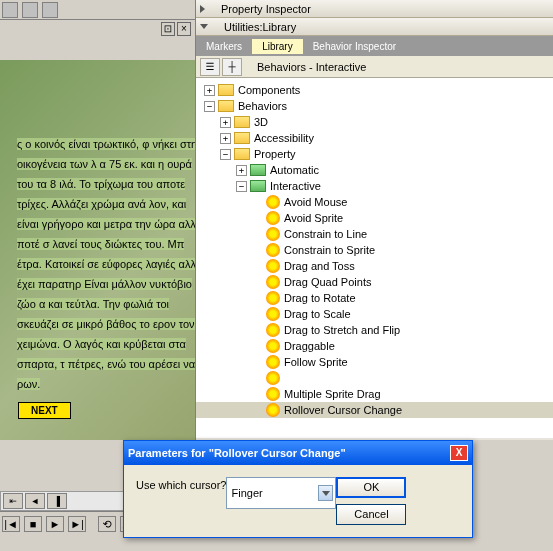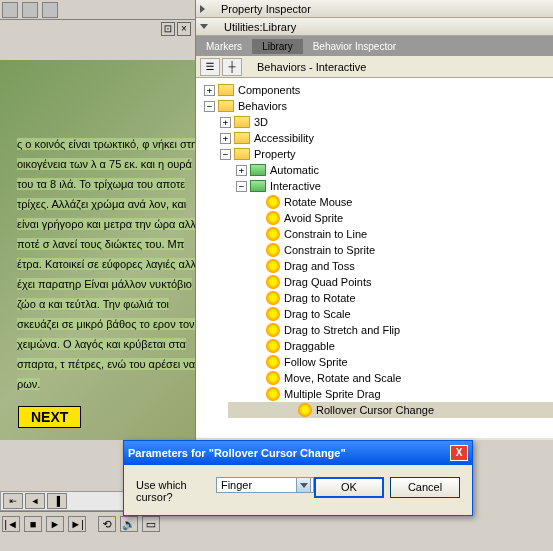--- a/index.html
+++ b/index.html
@@ -5,53 +5,53 @@
 *{box-sizing:border-box;margin:0;padding:0;font-family:Tahoma,Arial,sans-serif;font-size:11px;}
 body{width:553px;height:551px;overflow:hidden;background:#d4d0c8;position:relative;}
 .stage-area{position:absolute;left:0;top:0;width:195px;height:470px;background:#d4d0c8;}
 .stage-tb{height:20px;background:#d4d0c8;border-bottom:1px solid #808080;display:flex;gap:4px;align-items:center;padding:0 2px;}
 .tb-ic{width:16px;height:16px;background:#c0c0c0;border:1px solid #808080;}
 .stage-close{position:absolute;right:4px;top:22px;display:flex;gap:2px;}
 .stage-close span{width:14px;height:14px;border:1px solid #666;text-align:center;line-height:12px;font-size:10px;cursor:pointer;}
 .stage-img{position:absolute;left:0;top:60px;width:195px;height:380px;background:linear-gradient(135deg,#7a9b5c 0%,#8fa870 30%,#a8b888 60%,#97a66f 100%);overflow:hidden;}
 .greek-text{position:absolute;left:13px;top:70px;width:200px;padding:4px;color:#000;font-family:Arial;line-height:20px;}
 .greek-text span{background:rgba(180,210,140,0.75);}
-.next-btn{position:absolute;left:18px;bottom:12px;background:#ffe400;border:1px solid #000;padding:2px 12px;font-weight:bold;font-size:14px;cursor:pointer;}
+.next-btn{position:absolute;left:18px;bottom:21px;background:#ffe400;border:1px solid #000;padding:2px 12px;font-weight:bold;font-size:10px;cursor:pointer;}
 .left-controls{position:absolute;left:0;bottom:0;width:195px;height:60px;background:#d4d0c8;}
 .score-ruler{height:20px;background:#e8e8e8;border:1px solid #999;display:flex;align-items:center;gap:2px;padding:0 2px;}
 .ruler-btn{width:20px;height:16px;border:1px solid #808080;background:#d4d0c8;text-align:center;line-height:14px;font-size:9px;}
 .play-controls{height:24px;display:flex;align-items:center;gap:4px;padding:2px;border-top:1px solid #808080;}
 .play-btn{width:18px;height:16px;border:1px solid #808080;background:#d4d0c8;text-align:center;line-height:14px;cursor:pointer;}
 .right-panel{position:absolute;left:195px;top:0;right:0;height:440px;background:#e8e4dc;border-left:1px solid #808080;}
 .panel-hdr{height:18px;background:linear-gradient(#f4f2ec,#ddd8cc);border-bottom:1px solid #b0a890;display:flex;align-items:center;padding:0 4px;gap:16px;}
 .arrow-r{width:0;height:0;border-top:4px solid transparent;border-bottom:4px solid transparent;border-left:5px solid #555;}
 .arrow-d{width:0;height:0;border-left:4px solid transparent;border-right:4px solid transparent;border-top:5px solid #555;}
 .panel-body{background:#fff;}
 .tab-strip{height:20px;background:#999;display:flex;align-items:center;}
 .tab{padding:2px 10px;background:#999;color:#fff;font-size:10px;cursor:pointer;}
-.tab.active{background:#737373;color:#000;}
+.tab.active{background:#fef9c3;color:#000;}
 .lib-toolbar{height:22px;background:#ece9d8;border-bottom:1px solid #aca899;display:flex;align-items:center;gap:2px;padding:0 4px;}
 .lib-ic{width:20px;height:18px;border:1px solid #aca899;background:#f0f0f0;display:flex;align-items:center;justify-content:center;font-size:10px;}
 .lib-label{margin-left:13px;}
 .tree{background:#fff;padding:4px 0;overflow:auto;height:360px;}
 .tree-row{display:flex;align-items:center;height:16px;padding:0 4px;cursor:default;white-space:nowrap;}
-.tree-row.sel{background:#d6d3c1;margin-left:32px;}
+.tree-row.sel{background:#d6d3c1;}
 .exp{width:11px;height:11px;border:1px solid #919191;background:#fff;text-align:center;line-height:9px;font-size:9px;margin-right:3px;cursor:pointer;font-family:monospace;}
 .sp{display:inline-block;}
 .folder-y{width:16px;height:12px;background:linear-gradient(#ffe680,#f7c948);border:1px solid #c9a227;margin-right:4px;}
 .folder-g{width:16px;height:12px;background:linear-gradient(#9be89b,#5cb85c);border:1px solid #3a883a;margin-right:4px;}
 .sun-ic{width:14px;height:14px;border-radius:50%;background:radial-gradient(circle,#fff200 30%,#ff9800 70%);margin-right:4px;flex-shrink:0;}
 .dialog{position:absolute;left:123px;top:440px;width:350px;background:#ece9d8;border:1px solid #0054e3;box-shadow:2px 2px 6px rgba(0,0,0,0.4);}
 .dlg-title{height:24px;background:linear-gradient(#3b8cff,#0054e3);color:#fff;font-weight:bold;display:flex;align-items:center;justify-content:space-between;padding:0 4px;}
 .dlg-close{width:18px;height:16px;background:#e83c2e;border:1px solid #fff;color:#fff;text-align:center;line-height:14px;font-weight:bold;cursor:pointer;font-size:10px;}
 .dlg-body{padding:12px;display:flex;align-items:flex-start;}
 .dlg-label{padding-top:2px;}
-.dlg-select{width:110px;height:16px;border:1px solid #7f9db9;background:#fff;display:flex;align-items:center;justify-content:space-between;padding:0 2px 0 4px;}
+.dlg-select{width:110px;height:32px;border:1px solid #7f9db9;background:#fff;display:flex;align-items:center;justify-content:space-between;padding:0 2px 0 4px;}
 .sel-btn{width:15px;height:16px;background:linear-gradient(#e8f0fb,#bcd2ee);border:1px solid #7f9db9;display:flex;align-items:center;justify-content:center;}
-.dlg-btns{display:flex;gap:6px;}
+.dlg-btns{display:flex;flex-direction:column;gap:6px;}
 .dlg-btn{width:70px;height:21px;border:1px solid #003c74;background:linear-gradient(#fff,#e8e4d8);cursor:pointer;text-align:center;line-height:19px;}
 .dlg-btn.def{border:2px solid #0054e3;line-height:17px;}
 </style>
 </head>
 <body>
 
 <div class="stage-area">
   <div class="stage-tb">
     <div class="tb-ic"></div>
     <div class="tb-ic"></div>
@@ -160,21 +160,21 @@
       <div class="tree-row">
           <span class="sp" style="width:36px"></span>
           <span class="exp">−</span>
           <span class="folder-g"></span>
           <span>Interactive</span>
         </div>
       <div id="tree-items">
           <div class="tree-row">
             <span class="sp" style="width:66px"></span>
             <span class="sun-ic"></span>
-            <span>Rotate Mouse</span>
+            <span>Avoid Mouse</span>
           </div>
           <div class="tree-row">
             <span class="sp" style="width:66px"></span>
             <span class="sun-ic"></span>
             <span>Avoid Sprite</span>
           </div>
           <div class="tree-row">
             <span class="sp" style="width:66px"></span>
             <span class="sun-ic"></span>
             <span>Constrain to Line</span>
@@ -215,21 +215,20 @@
             <span>Draggable</span>
           </div>
           <div class="tree-row">
             <span class="sp" style="width:66px"></span>
             <span class="sun-ic"></span>
             <span>Follow Sprite</span>
           </div>
           <div class="tree-row">
             <span class="sp" style="width:66px"></span>
             <span class="sun-ic"></span>
-            <span>Move, Rotate and Scale</span>
           </div>
           <div class="tree-row">
             <span class="sp" style="width:66px"></span>
             <span class="sun-ic"></span>
             <span>Multiple Sprite Drag</span>
           </div>
           <div class="tree-row sel">
             <span class="sp" style="width:66px"></span>
             <span class="sun-ic"></span>
             <span>Rollover Cursor Change</span>

